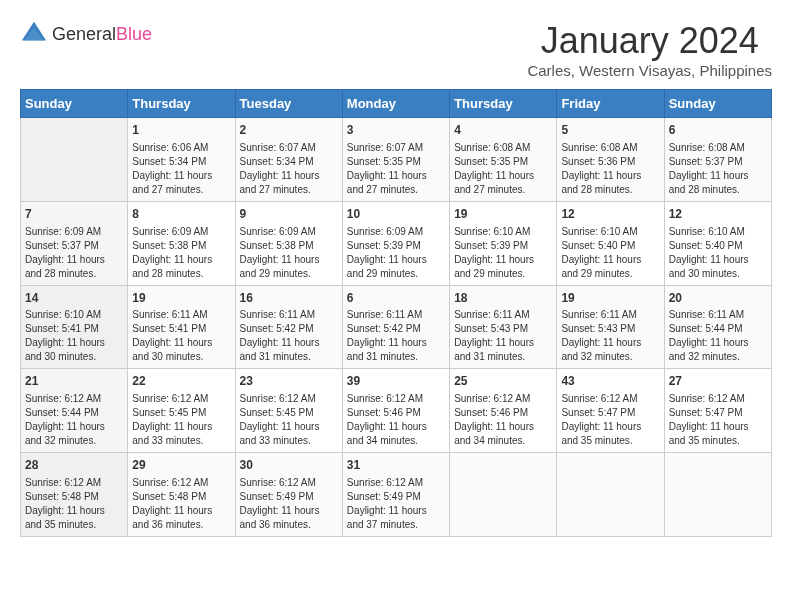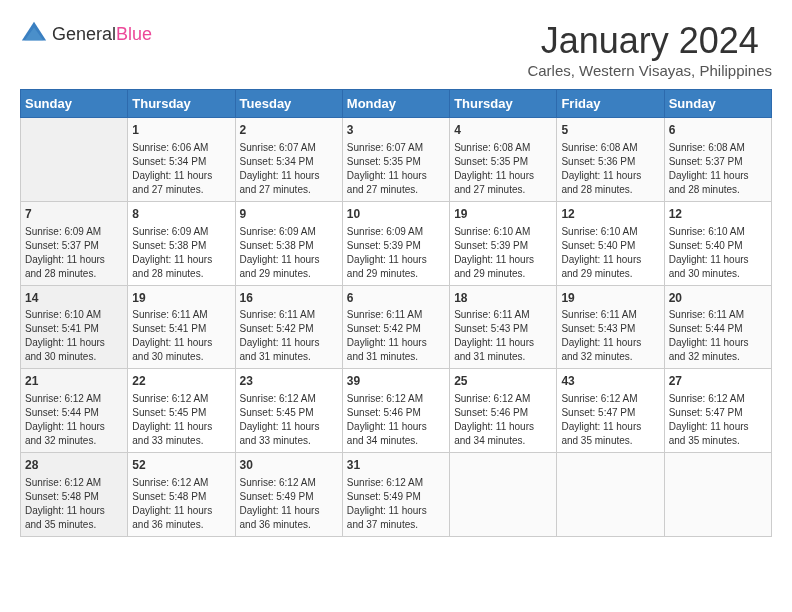--- a/index.html
+++ b/index.html
@@ -290,21 +290,21 @@
         </td>
       </tr>
       <tr>
         <td>
           <span class="day-number">28</span>
           <div class="day-info">Sunrise: 6:12 AM</div>
           <div class="day-info">Sunset: 5:48 PM</div>
           <div class="day-info">Daylight: 11 hours and 35 minutes.</div>
         </td>
         <td>
-          <span class="day-number">52</span>
+          <span class="day-number">29</span>
           <div class="day-info">Sunrise: 6:12 AM</div>
           <div class="day-info">Sunset: 5:48 PM</div>
           <div class="day-info">Daylight: 11 hours and 36 minutes.</div>
         </td>
         <td>
           <span class="day-number">30</span>
           <div class="day-info">Sunrise: 6:12 AM</div>
           <div class="day-info">Sunset: 5:49 PM</div>
           <div class="day-info">Daylight: 11 hours and 36 minutes.</div>
         </td>

